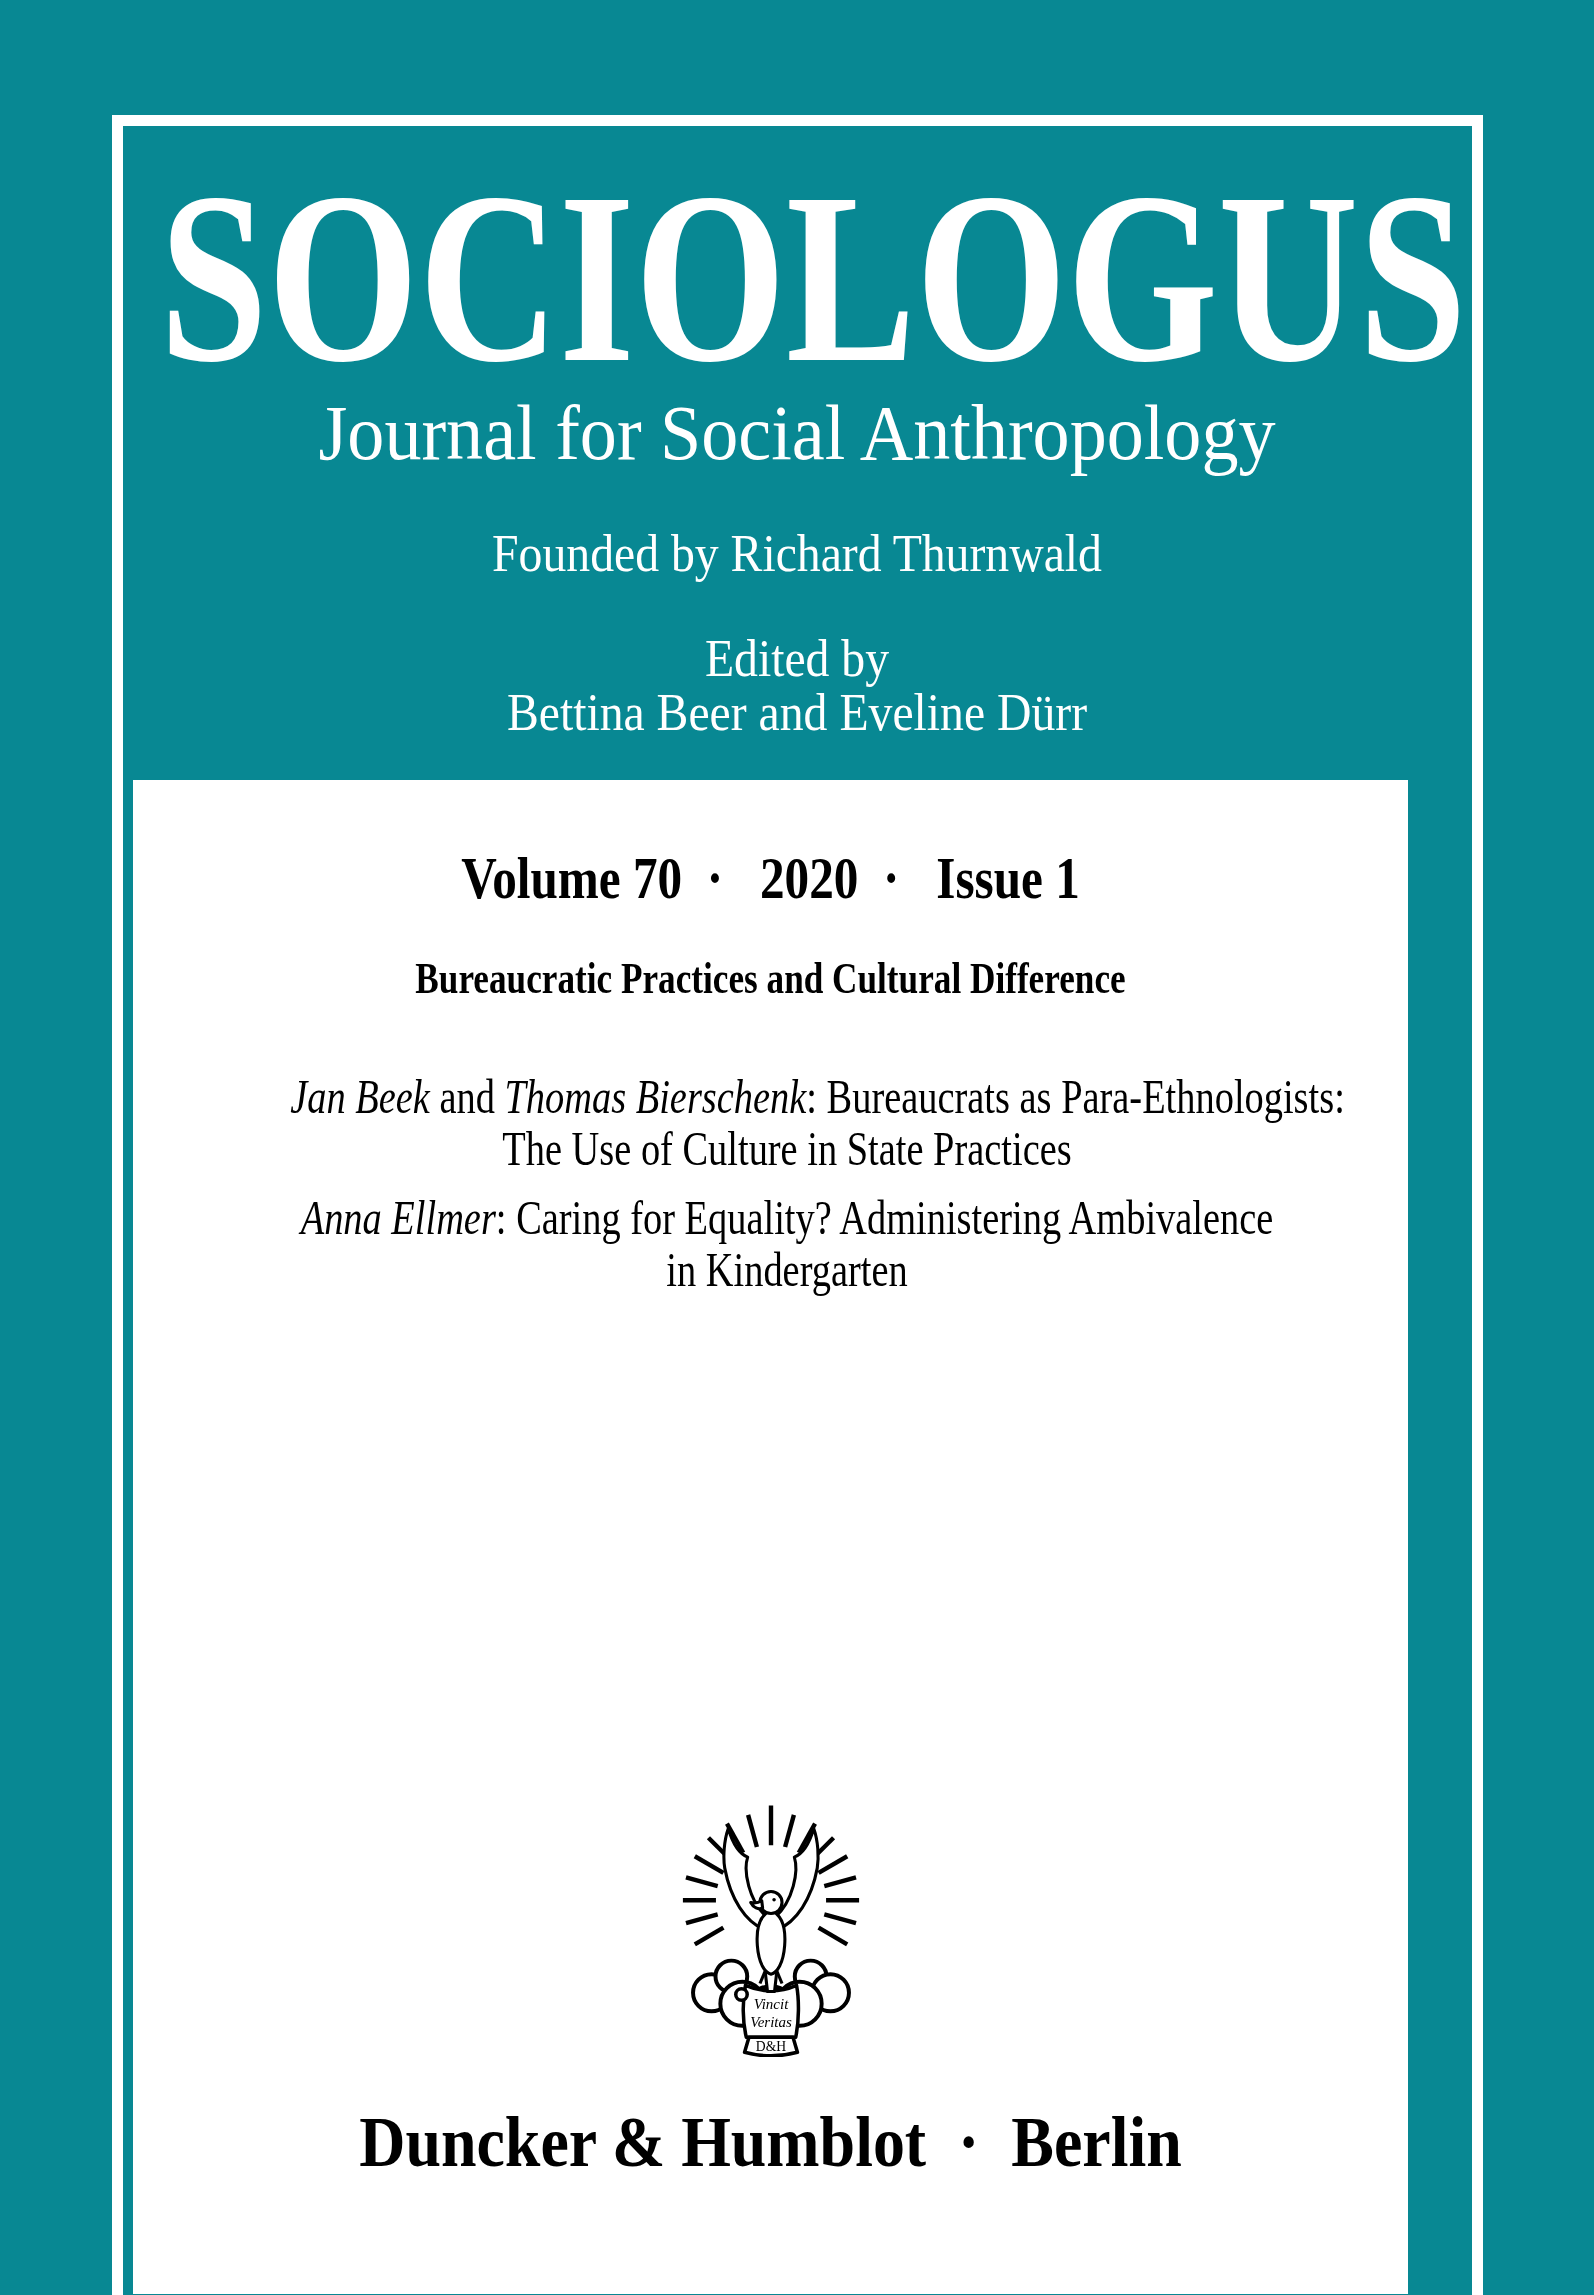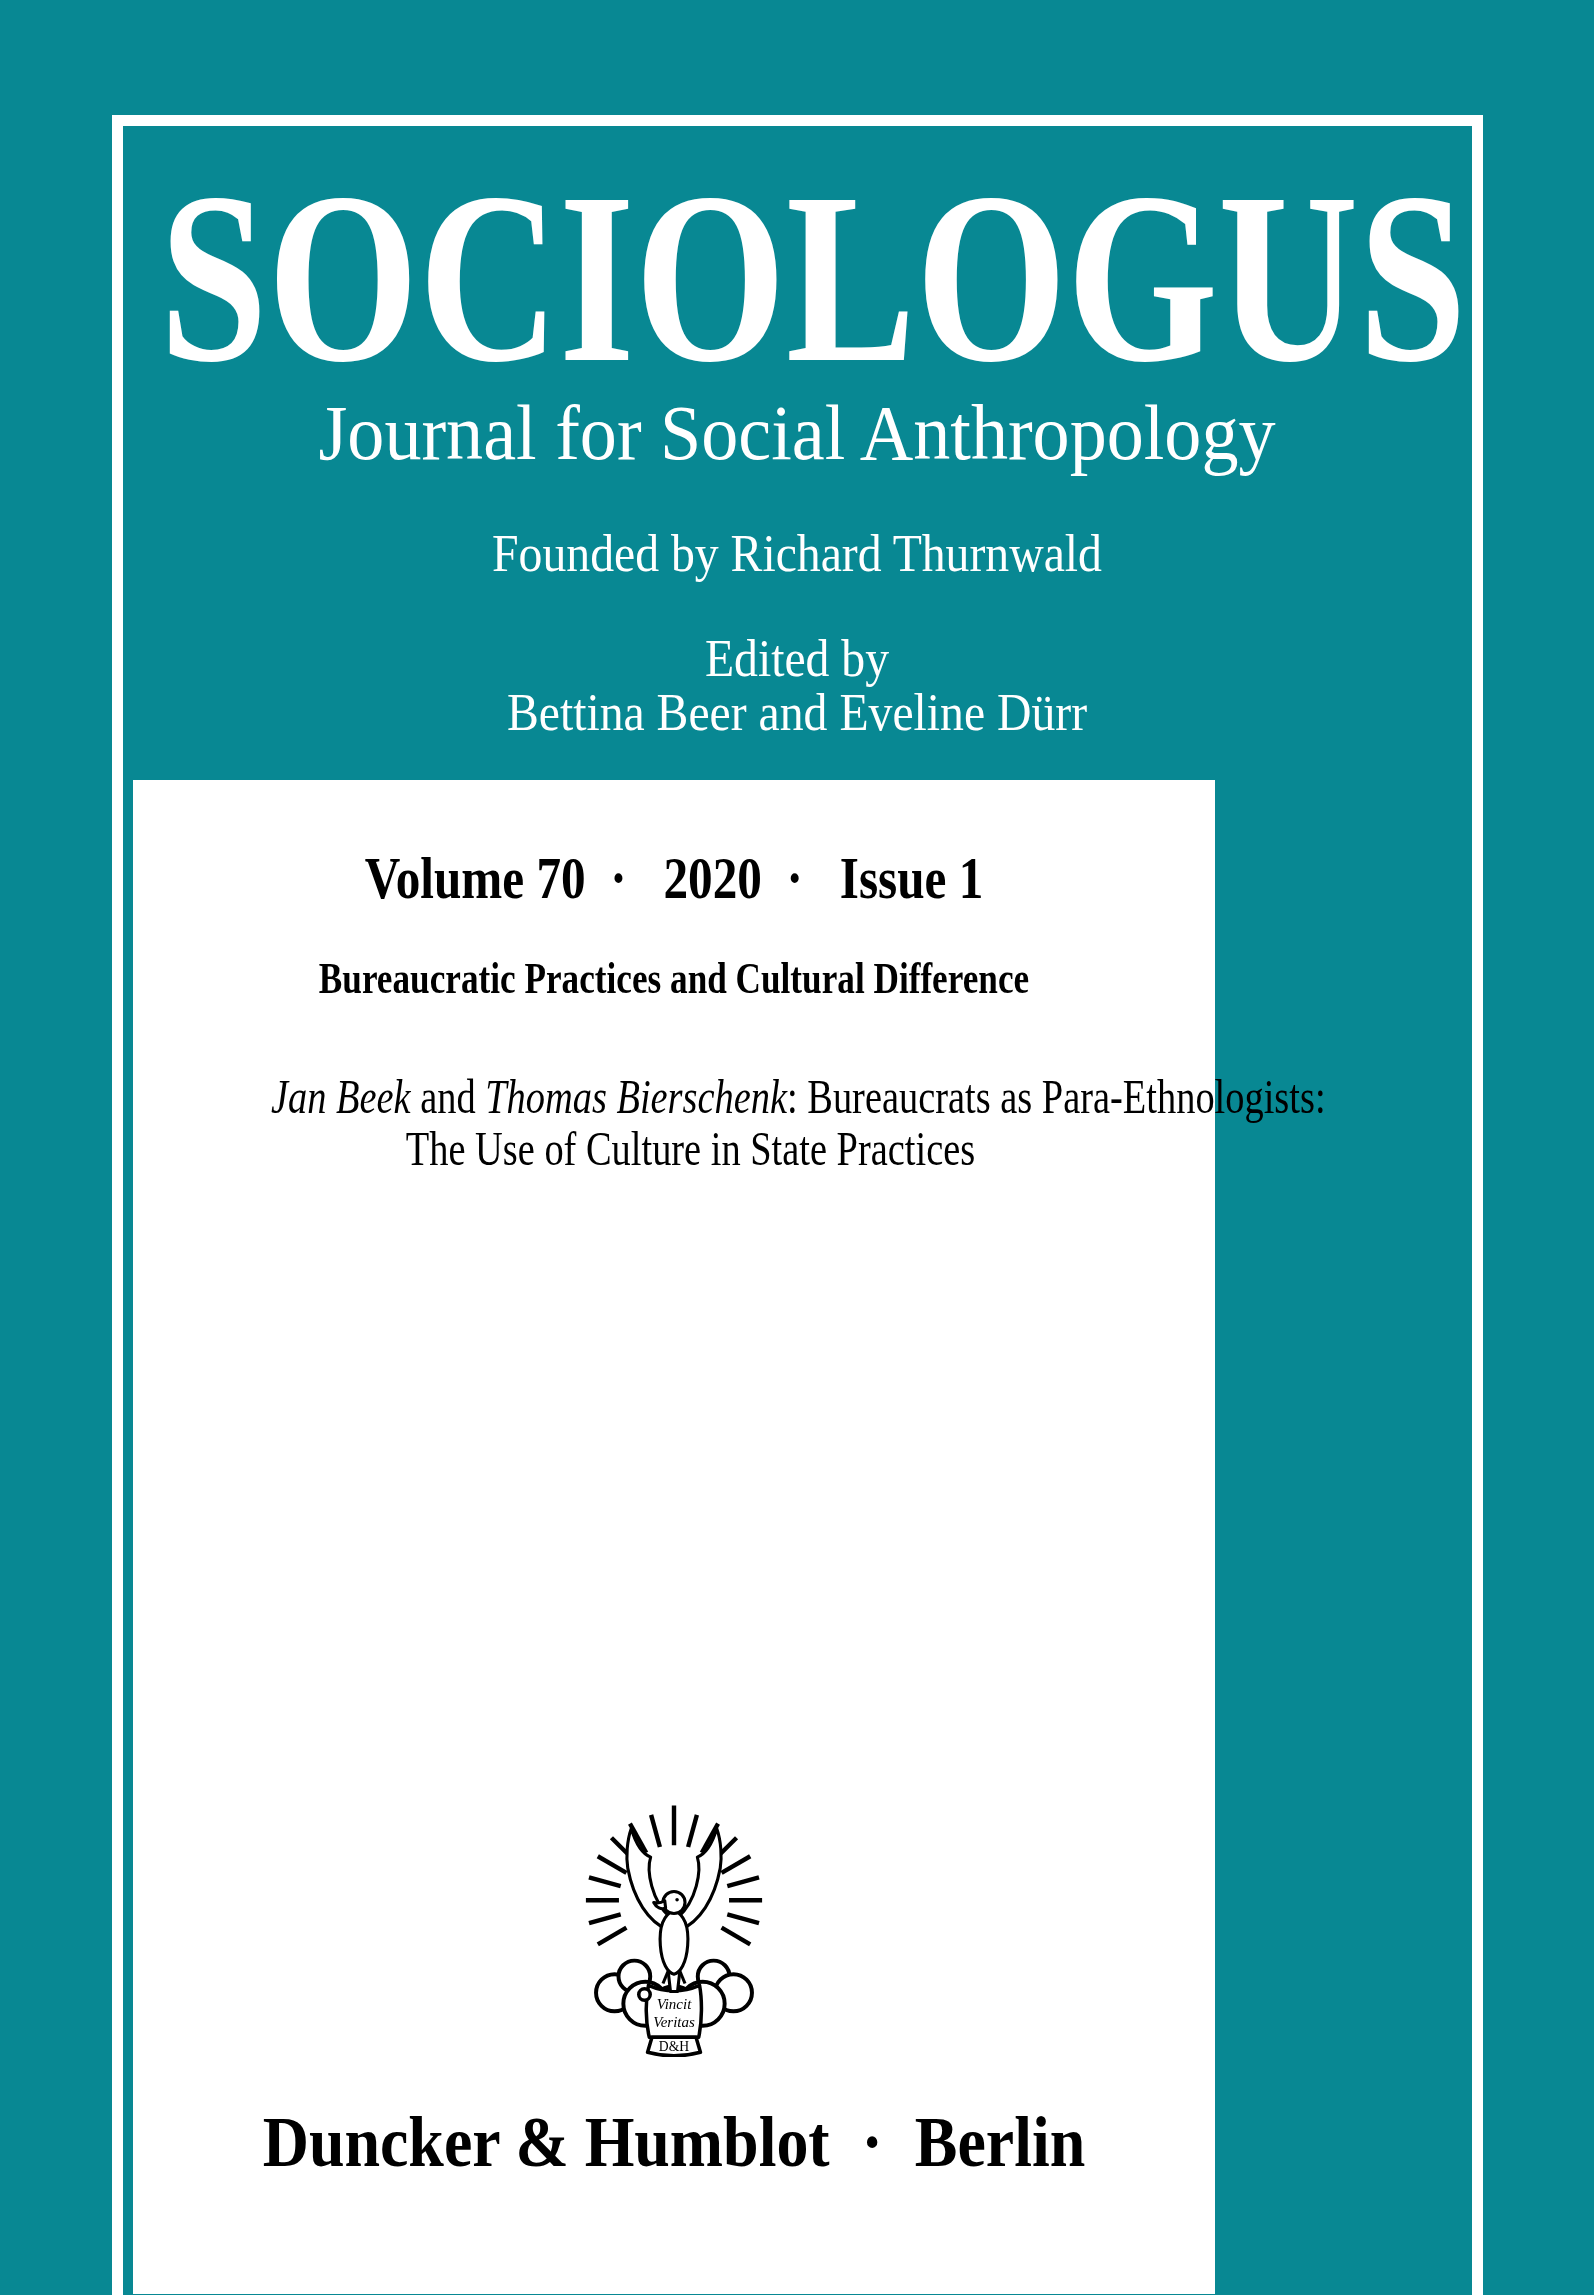--- a/index.html
+++ b/index.html
@@ -29,21 +29,21 @@
   .title    { top: 157px;  font-size: 243px; line-height: 243px; font-weight: bold; transform: scaleX(0.80); }
   .subtitle { top: 394px;  font-size: 78px; line-height: 78px; transform: scaleX(0.95); }
   .founded  { top: 527px; font-size: 53px; line-height: 53px; transform: scaleX(0.90); }
   .edited   { top: 632px; font-size: 53px; line-height: 53px; transform: scaleX(0.90); }
   .editors  { top: 686px; font-size: 53px; line-height: 53px; transform: scaleX(0.90); }
   .mast-line, .panel-line { transform-origin: 50% 50%; }
   
   .panel {
     position: absolute;
     left: 133px; top: 780px;
-    width: 1082px; height: 1514px;
+    width: 1275px; height: 1514px;
     background: #ffffff;
     color: #000000;
   }
   .panel-line {
     position: absolute; left: 0; right: 0;
     text-align: center; white-space: nowrap;
   }
   .volume  { top: 68px; font-size: 60px; line-height: 60px; font-weight: bold; transform: scaleX(0.82); }
   .theme   { top: 177px; font-size: 44px;  line-height: 44px;  font-weight: bold; transform: scaleX(0.80); }
   .articles { position: absolute; left: 8px; right: 0; top: 291px; padding-left: 25px; }
@@ -82,20 +82,24 @@
 
   <div class="panel">
 
     <div class="panel-line volume">Volume 70 ·  2020 ·  Issue 1</div>
     <div class="panel-line theme">Bureaucratic Practices and Cultural Difference</div>
 
     <div class="articles">
         <div class="article">
           <div class="aline"><em>Jan Beek</em><span> and </span><em>Thomas Bierschenk</em><span>: Bureaucrats as Para-Ethnologists:</span></div>
           <div class="aline"><span>The Use of Culture in State Practices</span></div>
+        </div>
+        <div class="article">
+          <div class="aline"><em>Anna Ellmer</em><span>: Caring for Equality? Administering Ambivalence</span></div>
+          <div class="aline"><span>in Kindergarten</span></div>
         </div>
       </div>
 
     <svg class="emblem" viewBox="0 0 420 600" aria-hidden="true">
       <g stroke="#000000" stroke-width="10">
         <line x1="335" y1="245" x2="410" y2="245"></line>
         <line x1="331" y1="213" x2="403" y2="193"></line>
         <line x1="318" y1="183" x2="383" y2="145"></line>
         <line x1="298" y1="157" x2="352" y2="103"></line>
         <line x1="273" y1="137" x2="310" y2="71"></line>

